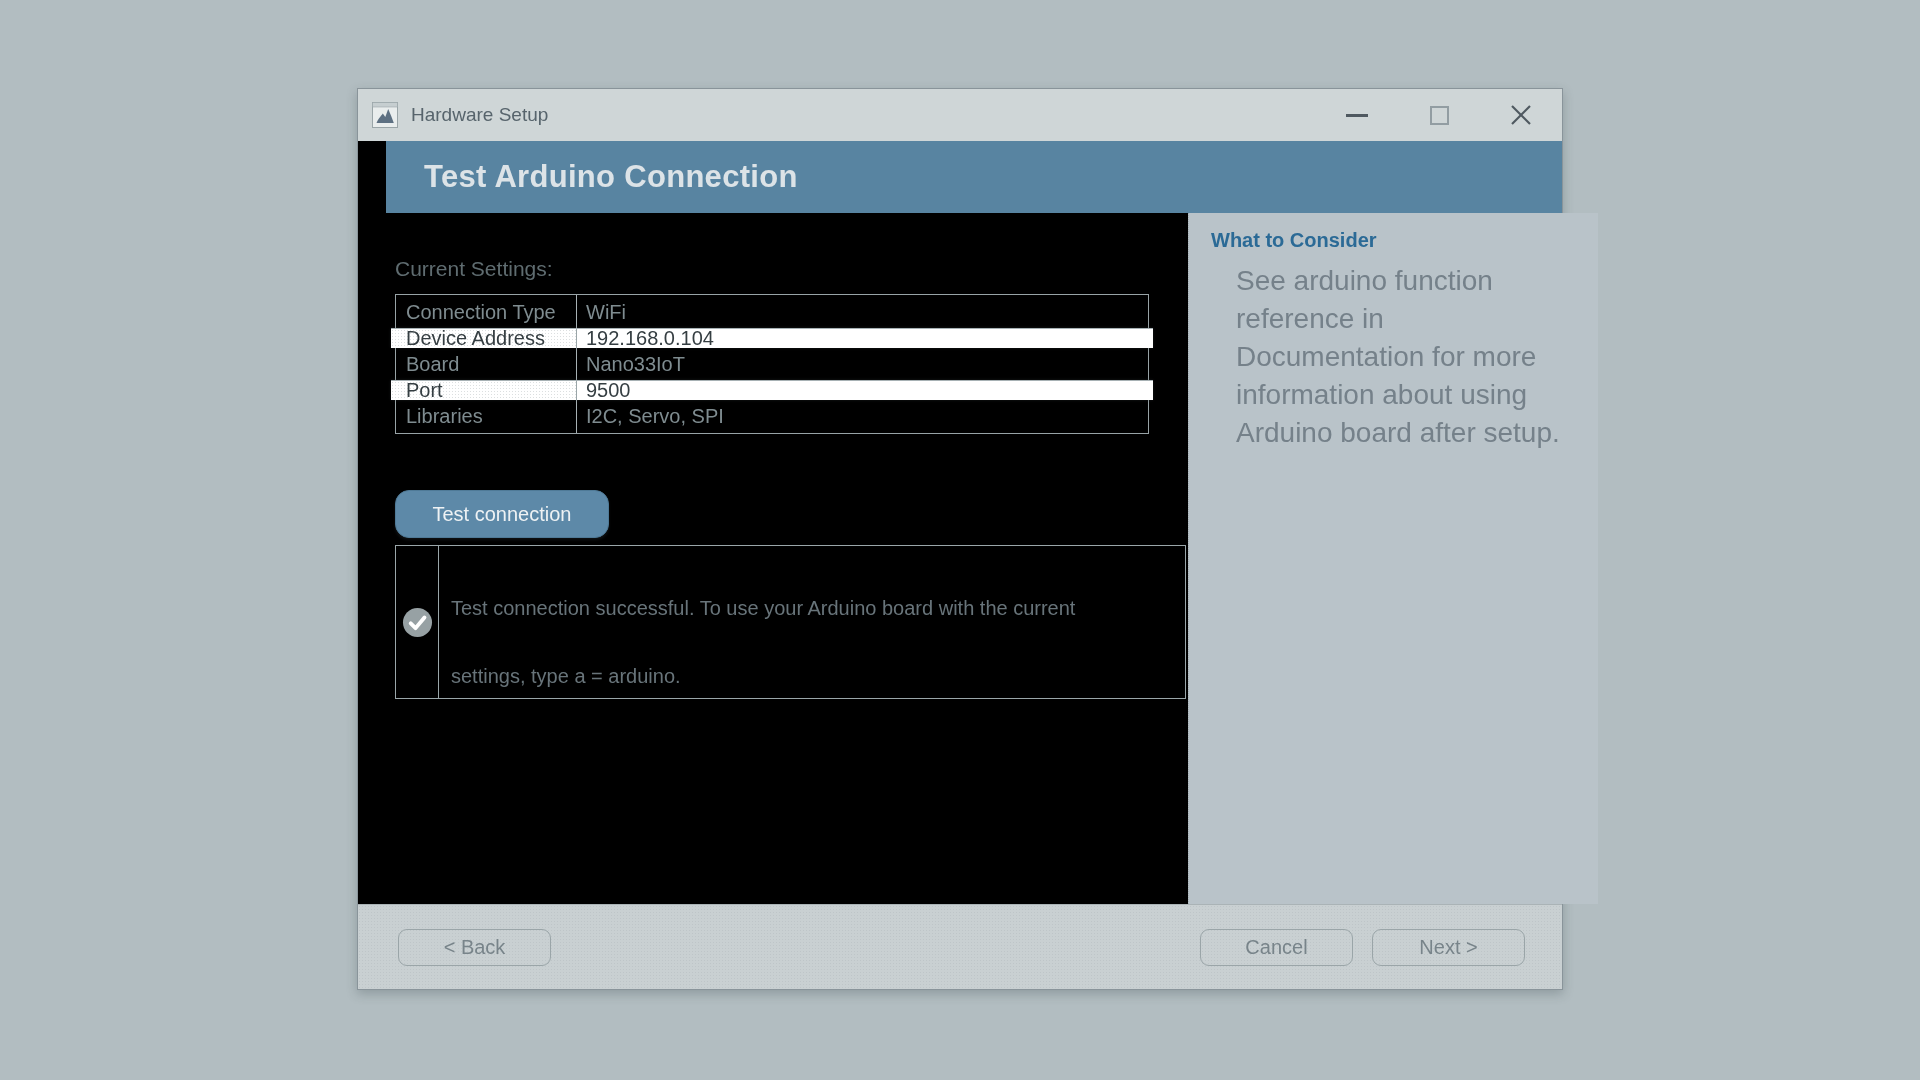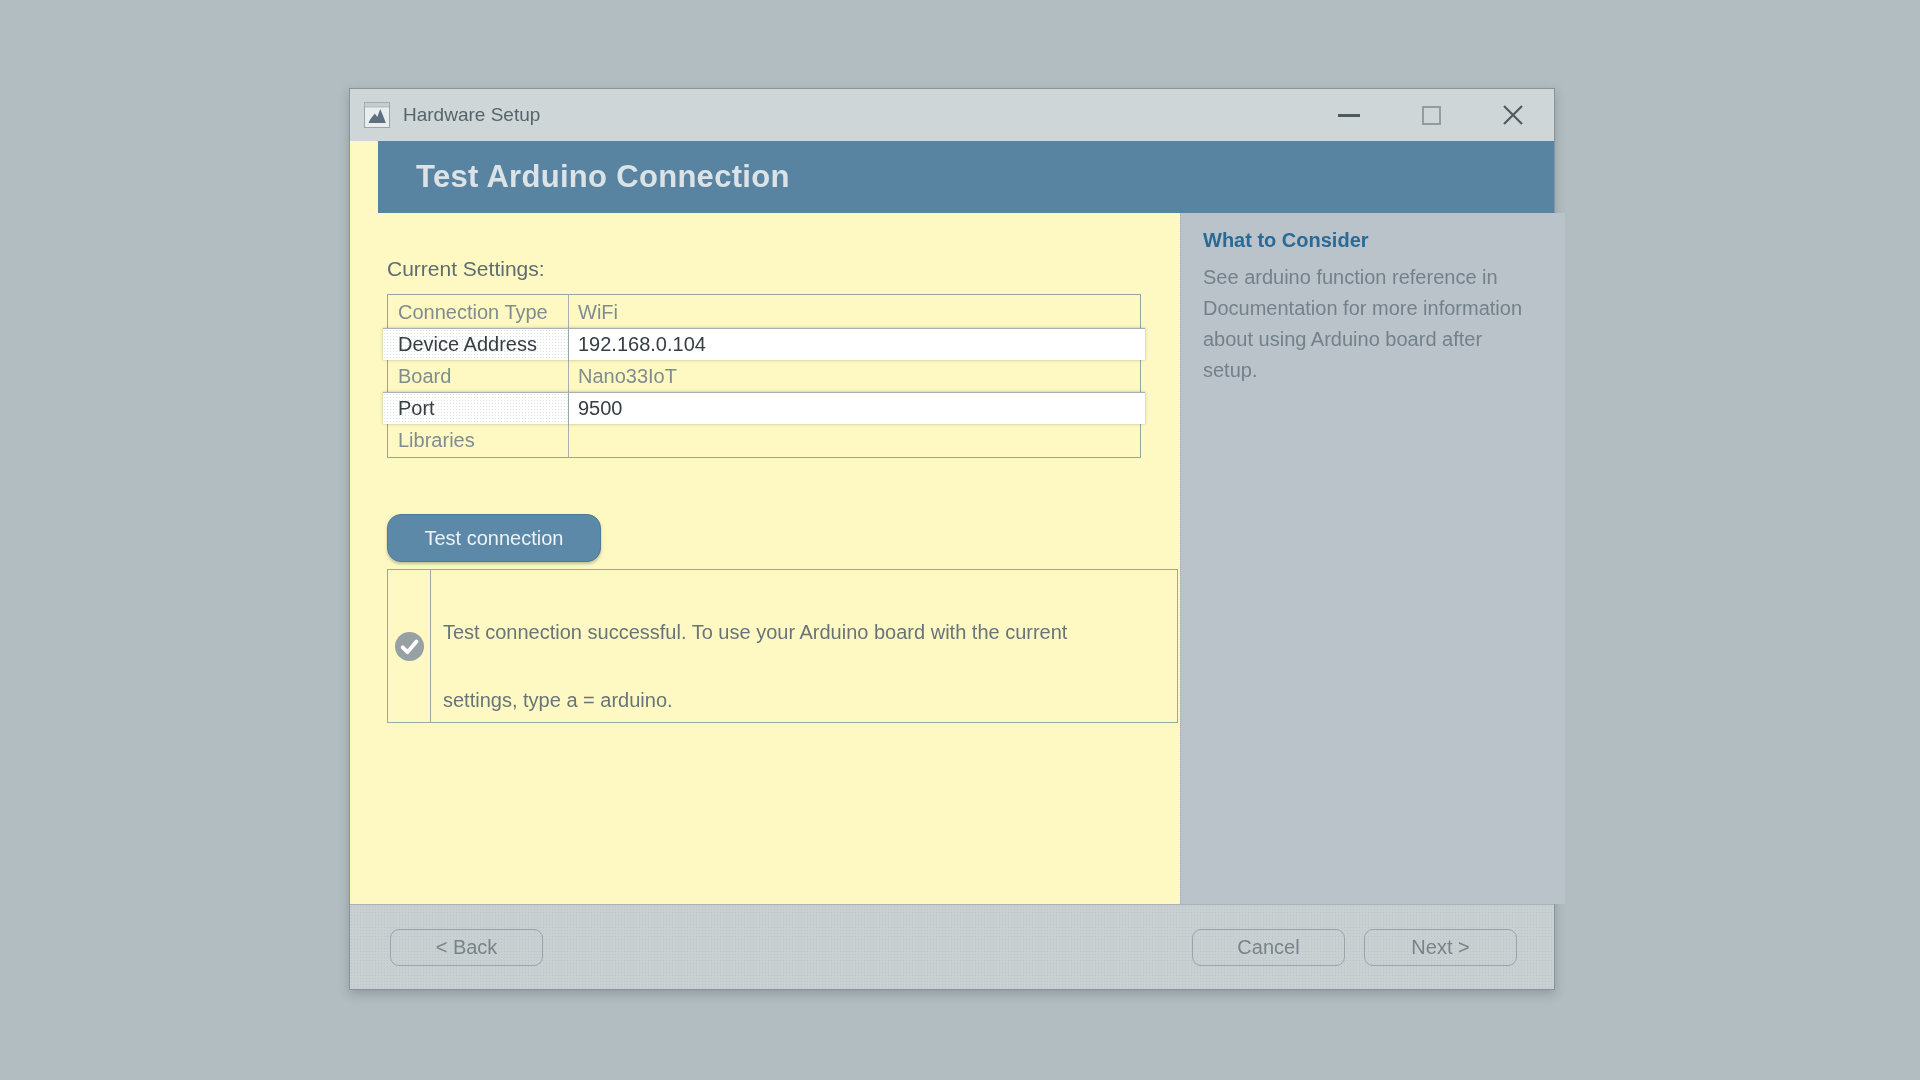--- a/index.html
+++ b/index.html
@@ -6,22 +6,22 @@
   html, body { width:1920px; height:1080px; }
   body {
     background:#b2bdc1;
     font-family:"Liberation Sans", sans-serif;
     overflow:hidden;
     position:relative;
   }
 
   
   .dialog {
-    position:absolute; left:349px; top:88px; width:1206px; height:902px;
-    background:#fef9c3;
+    position:absolute; left:357px; top:88px; width:1206px; height:902px;
+    background:#000000;
     border:1px solid #89949a;
     box-shadow:0 4px 10px rgba(40,55,60,.25);
     display:flex; flex-direction:column;
   }
 
   
   .titlebar {
     flex:0 0 52px;
     background:#cfd6d7;
     display:flex; align-items:center;
@@ -54,21 +54,21 @@
   
   .content { flex:1 1 auto; display:flex; min-height:0; }
   .main { width:830px; flex:0 0 830px; padding:44px 0 0 37px; }
   .sidepanel {
     flex:1 1 auto;
     background:#b9c3c9;
     border-left:1px dotted #a2adb2;
     padding:16px 32px 0 22px;
   }
   .sidepanel h2 { font-size:20px; font-weight:bold; color:#2b6a96; margin-bottom:10px; }
-  .sidepanel p  { font-size:20px; color:#75818a; line-height:31px; width:330px; }
+  .sidepanel p  { font-size:28px; color:#75818a; line-height:38px; width:330px;margin-left:25px; }
 
   
   .settings-label { font-size:21px; color:#5f6c70; }
 
   .settings-table {
     width:754px;
     margin-top:13px;
     border:1px solid #98a3a6;
   }
   .t-row { display:flex; height:34px; font-size:20px; align-items:stretch; }
@@ -78,21 +78,21 @@
     width:181px; flex:0 0 181px;
     padding-left:10px;
     border-right:1px solid #a7b1b4;
   }
   .t-row .value { flex:1 1 auto; padding-left:9px; }
   .t-row.plain { color:#7f8c90; }
   .t-row.edit {
     background:#ffffff;
     color:#353e42;
     position:relative; z-index:1;
-    height:32px;
+    height:20px;
     margin:-1px -5px;
     box-shadow:0 0 3px rgba(60,70,75,.35);
   }
   .t-row.edit .label {
     width:186px; flex:0 0 186px;
     padding-left:15px;
     border-right:1px solid #9aa5a8;
     background-image:radial-gradient(rgba(130,140,145,.28) 1px, transparent 1px);
     background-size:3px 3px;
   }
@@ -202,20 +202,21 @@
         <div class="t-row plain">
           <div class="cell label">Board</div>
           <div class="cell value">Nano33IoT</div>
         </div>
         <div class="t-row edit">
           <div class="cell label">Port</div>
           <div class="cell value">9500</div>
         </div>
         <div class="t-row plain">
           <div class="cell label">Libraries</div>
+          <div class="cell value">I2C, Servo, SPI</div>
         </div>
       </div>
 
       <button class="test-btn">Test connection</button>
 
       <div class="status-box">
         <div class="status-icon-cell">
           <svg width="31" height="31" viewBox="0 0 32 32">
             <circle cx="16" cy="16" r="15" fill="#97a1a4"></circle>
             <path d="M9 16.8 L14 21.8 L23.2 10.8" stroke="#ffffff" stroke-width="4" fill="none" stroke-linecap="round" stroke-linejoin="round"></path>

